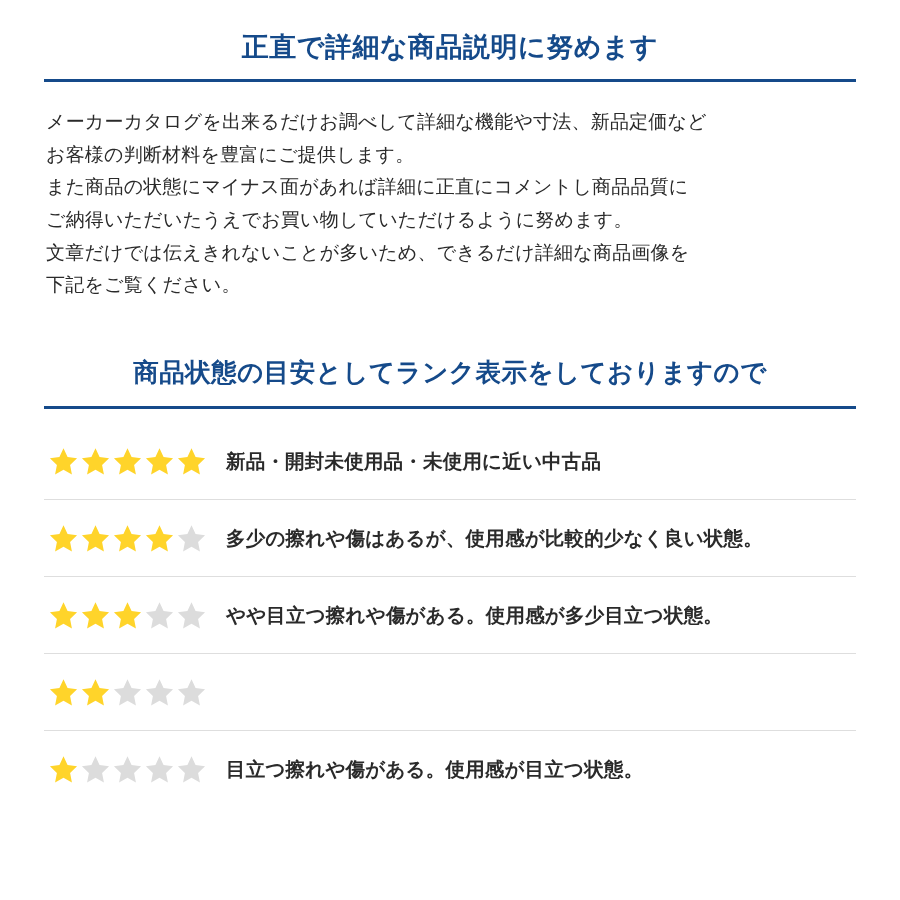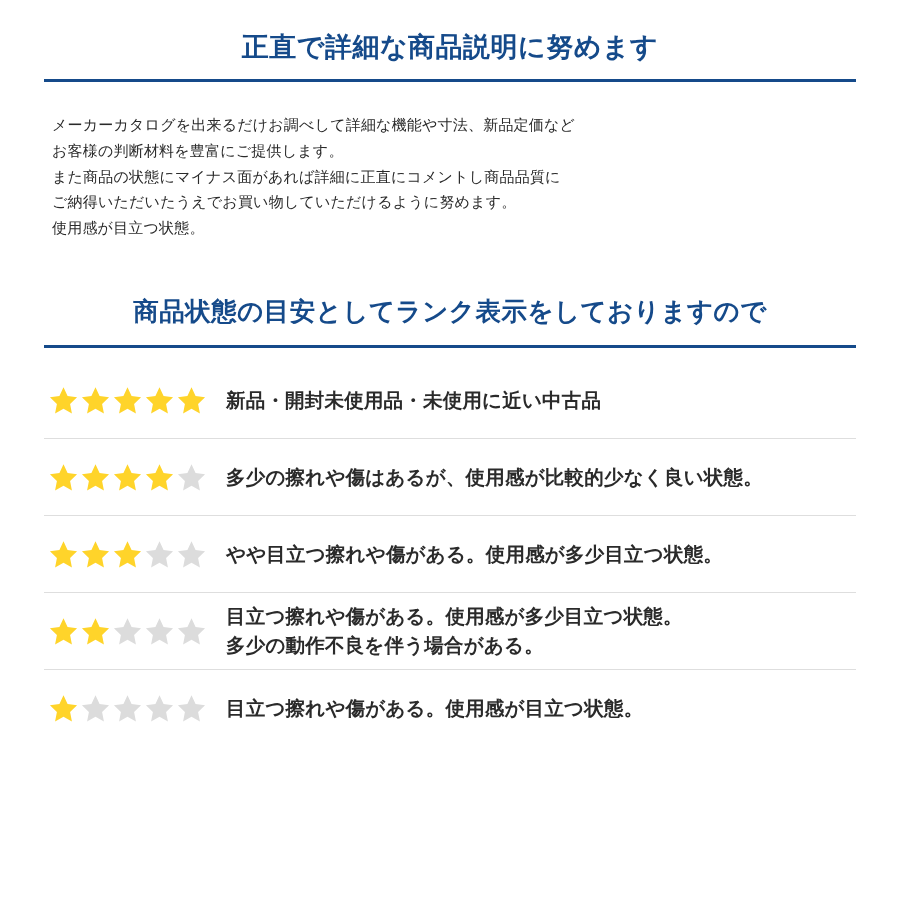--- a/index.html
+++ b/index.html
@@ -34,23 +34,23 @@
     line-height: 1.3;
   }
   .rule {
     height: 3px;
     background: #154a8a;
     margin-top: 14px;
   }
 
   
   .body-text {
-    margin: 8px;
+    margin: 2px;
     padding-top: 22px;
-    font-size: 15px;
+    font-size: 19px;
     line-height: 1.72;
     color: #2a2a2a;
     letter-spacing: 0.2px;
   }
   .body-text p {
     margin: 0;
   }
 
   
   .heading-2 {
@@ -109,21 +109,22 @@
 <div class="page">
 
   <h1 class="heading-1">正直で詳細な商品説明に努めます</h1>
   <div class="rule"></div>
 
   <div class="body-text">
     <p>メーカーカタログを出来るだけお調べして詳細な機能や寸法、新品定価など</p>
     <p>お客様の判断材料を豊富にご提供します。</p>
     <p>また商品の状態にマイナス面があれば詳細に正直にコメントし商品品質に</p>
     <p>ご納得いただいたうえでお買い物していただけるように努めます。</p>
-    <p>使用感が目立つ状態。</p>
+    <p>文章だけでは伝えきれないことが多いため、できるだけ詳細な商品画像を</p>
+    <p>下記をご覧ください。</p>
   </div>
 
   <h2 class="heading-2">
     <span>商品状態の目安としてランク表示をしておりますので</span><br>
   </h2>
   <div class="rule" style="margin-top:16px;"></div>
 
   <div class="rank-list">
 
     <div class="rank-row">
@@ -206,24 +207,20 @@
           <span class="star"><svg viewBox="0 0 32 32" width="31" height="31">
               <path d="M16 2.4 L20.2 11.4 L30 12.7 L22.8 19.5 L24.7 29.3 L16 24.4 L7.3 29.3 L9.2 19.5 L2 12.7 L11.8 11.4 Z" fill="#dcdcdc"></path>
             </svg></span>
           <span class="star"><svg viewBox="0 0 32 32" width="31" height="31">
               <path d="M16 2.4 L20.2 11.4 L30 12.7 L22.8 19.5 L24.7 29.3 L16 24.4 L7.3 29.3 L9.2 19.5 L2 12.7 L11.8 11.4 Z" fill="#dcdcdc"></path>
             </svg></span>
           <span class="star"><svg viewBox="0 0 32 32" width="31" height="31">
               <path d="M16 2.4 L20.2 11.4 L30 12.7 L22.8 19.5 L24.7 29.3 L16 24.4 L7.3 29.3 L9.2 19.5 L2 12.7 L11.8 11.4 Z" fill="#dcdcdc"></path>
             </svg></span>
         </div>
-      <div class="rank-desc">
-        <span class="line">目立つ擦れや傷がある。使用感が多少目立つ状態。</span>
-        <span class="line">多少の動作不良を伴う場合がある。</span>
-      </div>
     </div>
 
     <div class="rank-row">
       <div class="stars">
           <span class="star"><svg viewBox="0 0 32 32" width="31" height="31">
               <path d="M16 2.4 L20.2 11.4 L30 12.7 L22.8 19.5 L24.7 29.3 L16 24.4 L7.3 29.3 L9.2 19.5 L2 12.7 L11.8 11.4 Z" fill="#ffd42a"></path>
             </svg></span>
           <span class="star"><svg viewBox="0 0 32 32" width="31" height="31">
               <path d="M16 2.4 L20.2 11.4 L30 12.7 L22.8 19.5 L24.7 29.3 L16 24.4 L7.3 29.3 L9.2 19.5 L2 12.7 L11.8 11.4 Z" fill="#dcdcdc"></path>
             </svg></span>

